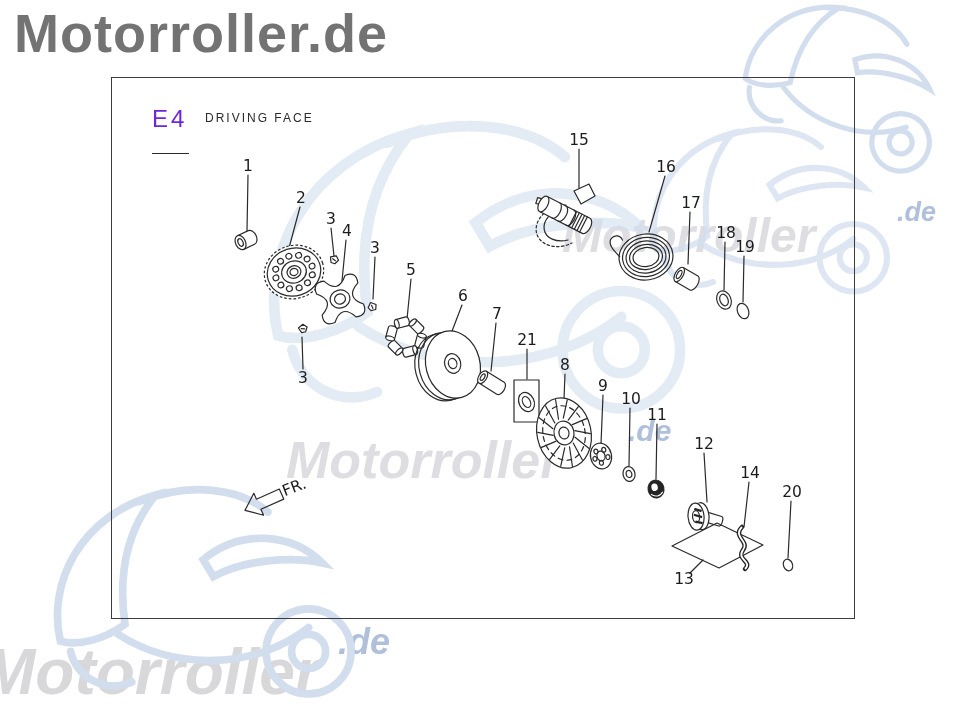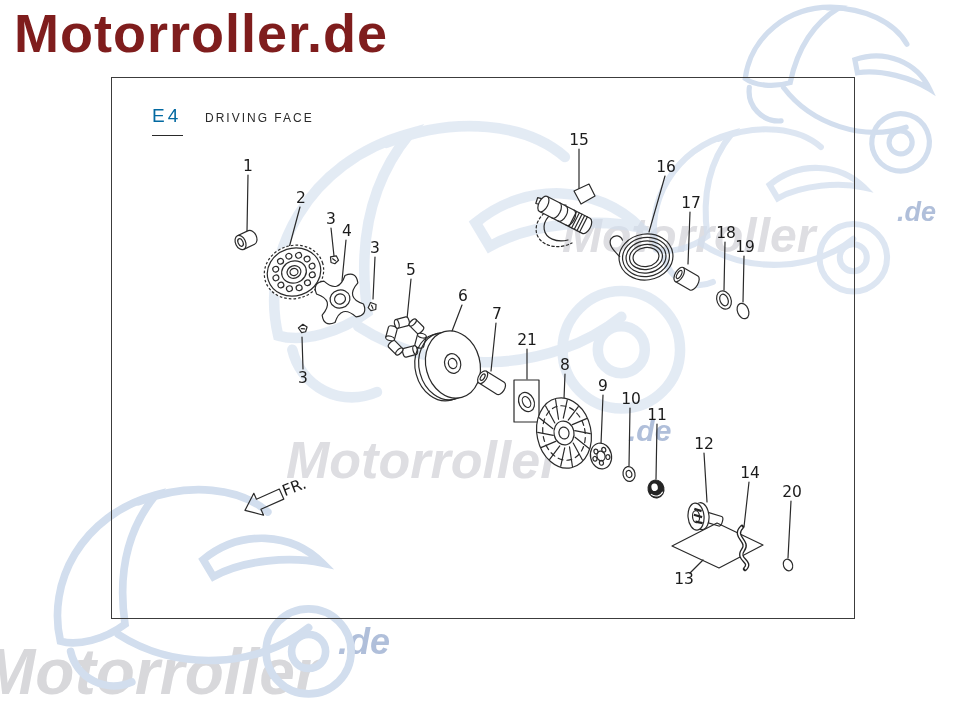--- a/index.html
+++ b/index.html
@@ -1,33 +1,33 @@
 <!DOCTYPE html>
 <html><head>
 <meta charset="utf-8">
 <style>
   html,body{margin:0;padding:0;background:#fff;}
   #stage{position:relative;width:957px;height:716px;overflow:hidden;background:#fff;
          font-family:"Liberation Sans", sans-serif;}
   
   .wm{position:absolute;white-space:nowrap;user-select:none;line-height:1;}
-  .wm-top{left:14px;top:6px;font-size:54px;font-weight:bold;letter-spacing:1px;color:#7f1d1d;}
+  .wm-top{left:14px;top:6px;font-size:54px;font-weight:bold;letter-spacing:1px;color:#737373;}
   .wm-italic{font-style:italic;font-weight:bold;}
   .wm-center{left:286px;top:434px;font-size:52px;color:#dedee2;}
   .wm-center-de{left:628px;top:416px;font-size:30px;color:#b0bfda;}
   .wm-right{left:562px;top:212px;font-size:48px;color:#dedee2;}
   .wm-right-de{left:897px;top:199px;font-size:27px;color:#b0bfda;}
   .wm-bottom{left:-18px;top:640px;font-size:64px;color:#d8d8db;}
   .wm-bottom-de{left:338px;top:624px;font-size:36px;color:#b0bfda;}
   
   #frame{position:absolute;left:111px;top:77px;width:742px;height:540px;
          border:1.5px solid #3c3c3c;z-index:2;}
   
-  #title-code{position:absolute;left:152px;top:105px;font-size:19px;letter-spacing:3px;
-         color:#0369a1;border-bottom:1.6px solid #2a2a2a;padding:0 2px 8px 0;z-index:4;}
+  #title-code{position:absolute;left:152px;top:105px;font-size:24px;letter-spacing:3px;
+         color:#6d28d9;border-bottom:1.6px solid #2a2a2a;padding:0 2px 20px 0;z-index:4;}
   #title-text{position:absolute;left:205px;top:111px;font-size:12px;letter-spacing:2px;
          color:#2a2a2a;z-index:4;}
   
   svg.layer{position:absolute;left:0;top:0;width:957px;height:716px;}
   #bikes{z-index:1;}
   #diagram{z-index:3;}
   .ln{stroke:#2a2a2a;fill:none;stroke-width:1.2;stroke-linecap:round;stroke-linejoin:round;}
   .wf{fill:#ffffff;stroke:#2a2a2a;stroke-width:1.2;stroke-linejoin:round;}
   .cl{font-family:"DejaVu Sans", sans-serif;font-size:15.5px;fill:#1b1b1b;text-anchor:middle;}
 </style>

